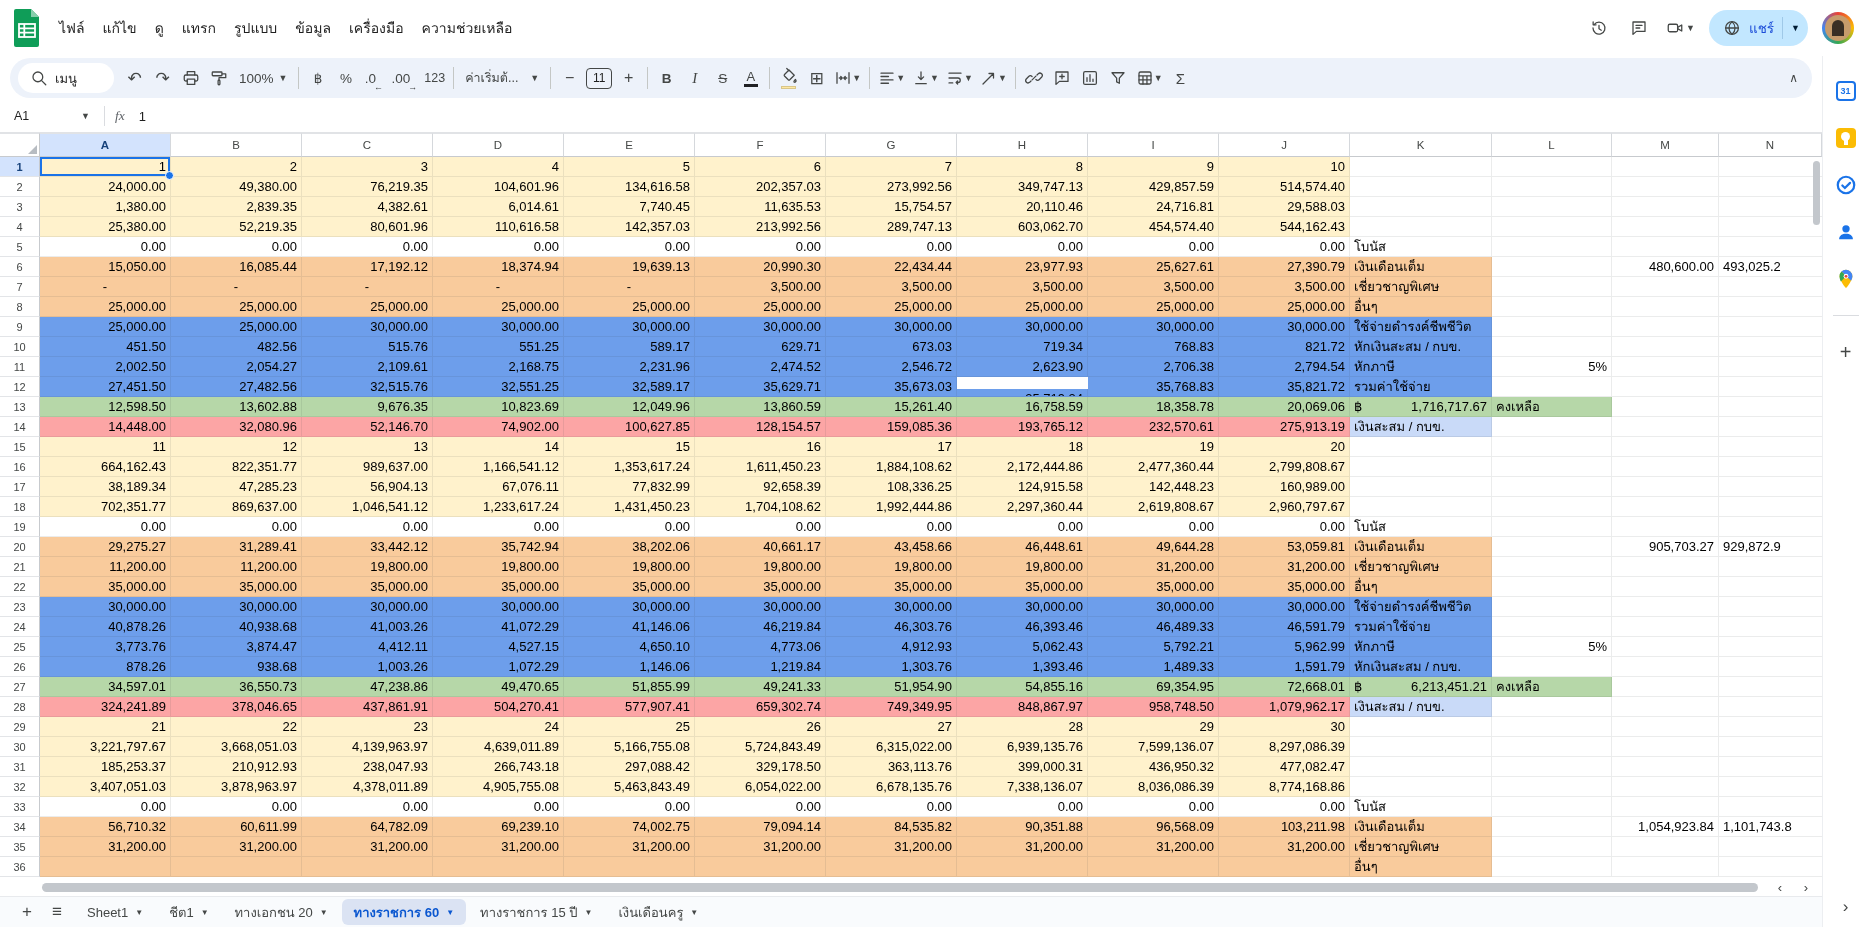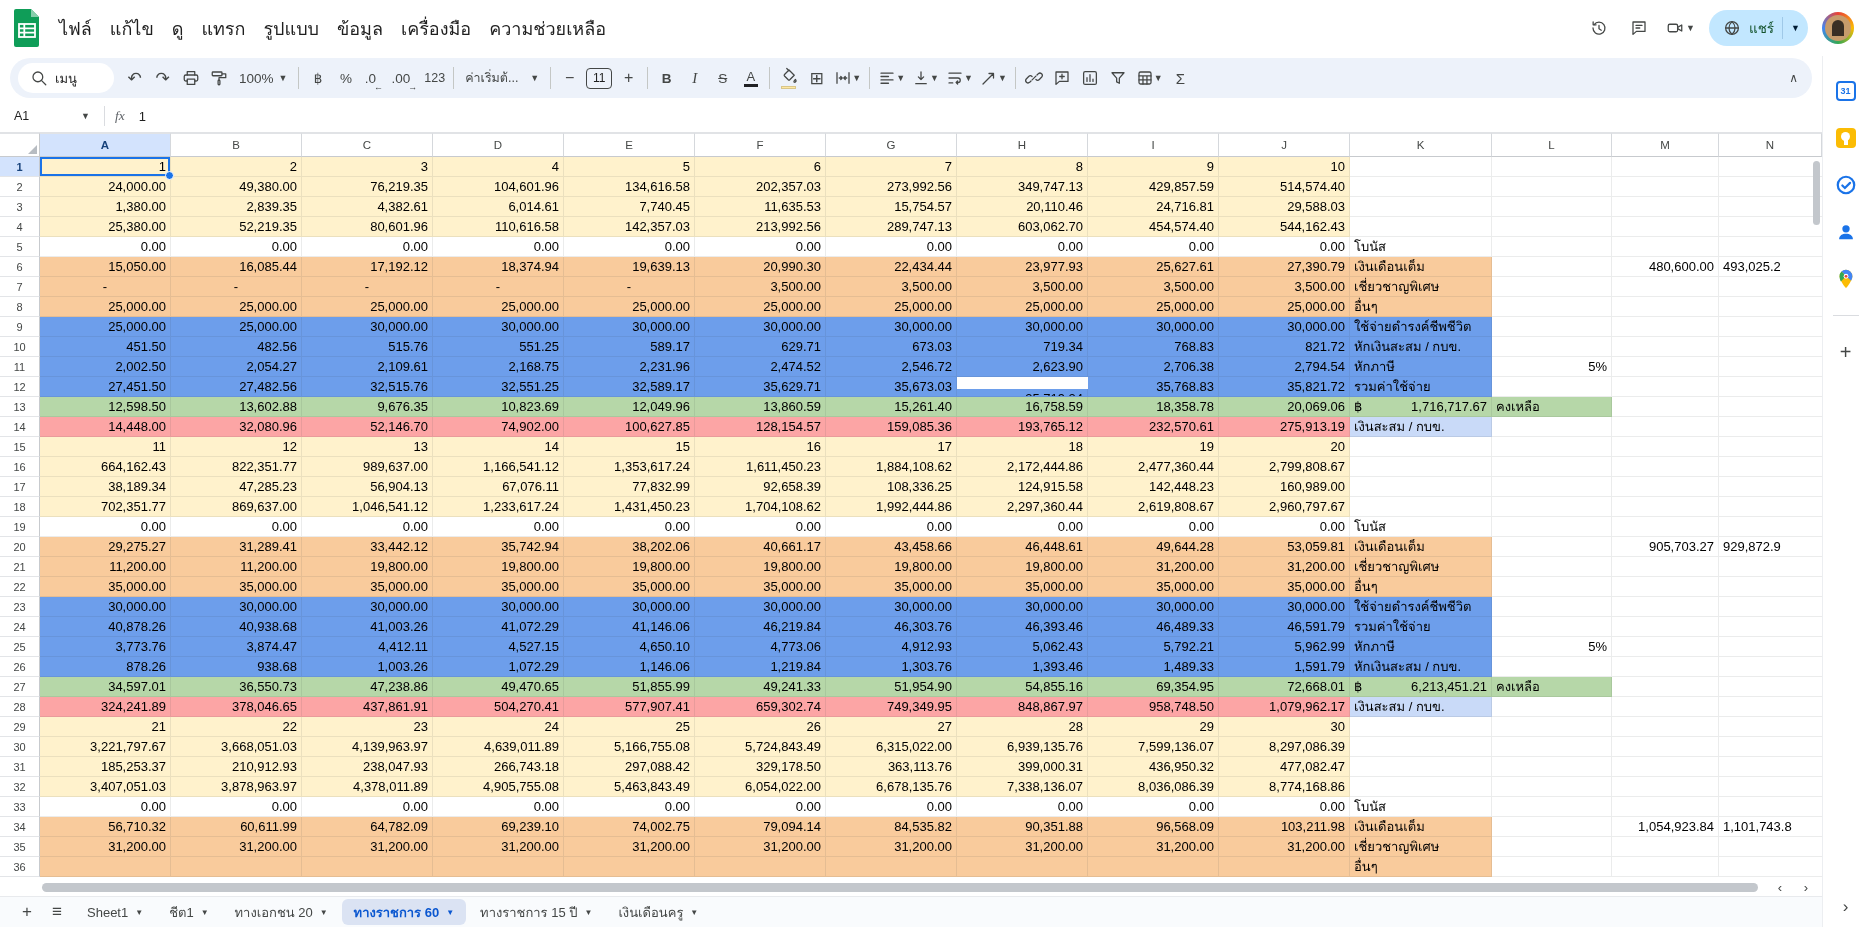--- a/index.html
+++ b/index.html
@@ -9,27 +9,27 @@
 
   
   .topbar { height:56px; display:flex; align-items:center; padding:0 10px 0 12px; background:#fff; flex:0 0 56px; }
   .logo { width:30px; height:40px; margin-right:10px; flex:0 0 auto; }
   .title-block { flex:1; min-width:0; display:flex; flex-direction:column; justify-content:center; }
   .title-row { display:flex; align-items:center; gap:10px; height:24px; }
   .doc-title { font-size:17px; color:#1f1f1f; }
   .badge { background:#188038; color:#fff; font-size:10.5px; font-weight:700; padding:2px 7px; border-radius:4px; letter-spacing:.3px; }
   .t-ic { width:20px; height:20px; display:flex; align-items:center; justify-content:center; color:#444746; font-size:17px; }
   .menubar { display:flex; gap:4px; height:24px; align-items:center; }
-  .menu-item { font-size:18px; color:#1f1f1f; padding:2px 7px; border-radius:4px; cursor:default; }
+  .menu-item { font-size:14px; color:#1f1f1f; padding:2px 7px; border-radius:4px; cursor:default; }
   .top-right { display:flex; align-items:center; gap:14px; padding-right:4px; }
   .tr-btn { width:26px; height:26px; display:flex; align-items:center; justify-content:center; }
   .vid-group { display:flex; align-items:center; gap:2px; }
   .caret { font-size:9px; color:#444746; }
   .share-pill { display:flex; align-items:center; gap:8px; background:#c2e7ff; border-radius:18px; height:36px; padding:0 8px 0 14px; }
-  .share-label { font-size:13.5px; font-weight:500; color:#14532d; }
+  .share-label { font-size:13.5px; font-weight:500; color:#1d4ed8; }
   .share-sep { width:1px; height:22px; background:#9fc9e8; }
   .avatar { width:32px; height:32px; border-radius:50%; background:conic-gradient(#ea4335,#fbbc04,#34a853,#4285f4,#ea4335); display:flex; align-items:center; justify-content:center; }
   .avatar-inner { width:26px; height:26px; border-radius:50%; background:#c79b6b; position:relative; overflow:hidden; }
   .avatar-inner:after { content:''; position:absolute; left:7px; top:5px; width:12px; height:16px; background:#3a2e24; border-radius:6px 6px 0 0; }
 
   .below { flex:1; display:flex; min-height:0; }
   .main-col { flex:1; min-width:0; display:flex; flex-direction:column; }
 
   
   .toolbar { height:44px; flex:0 0 44px; padding:2px 10px; }

